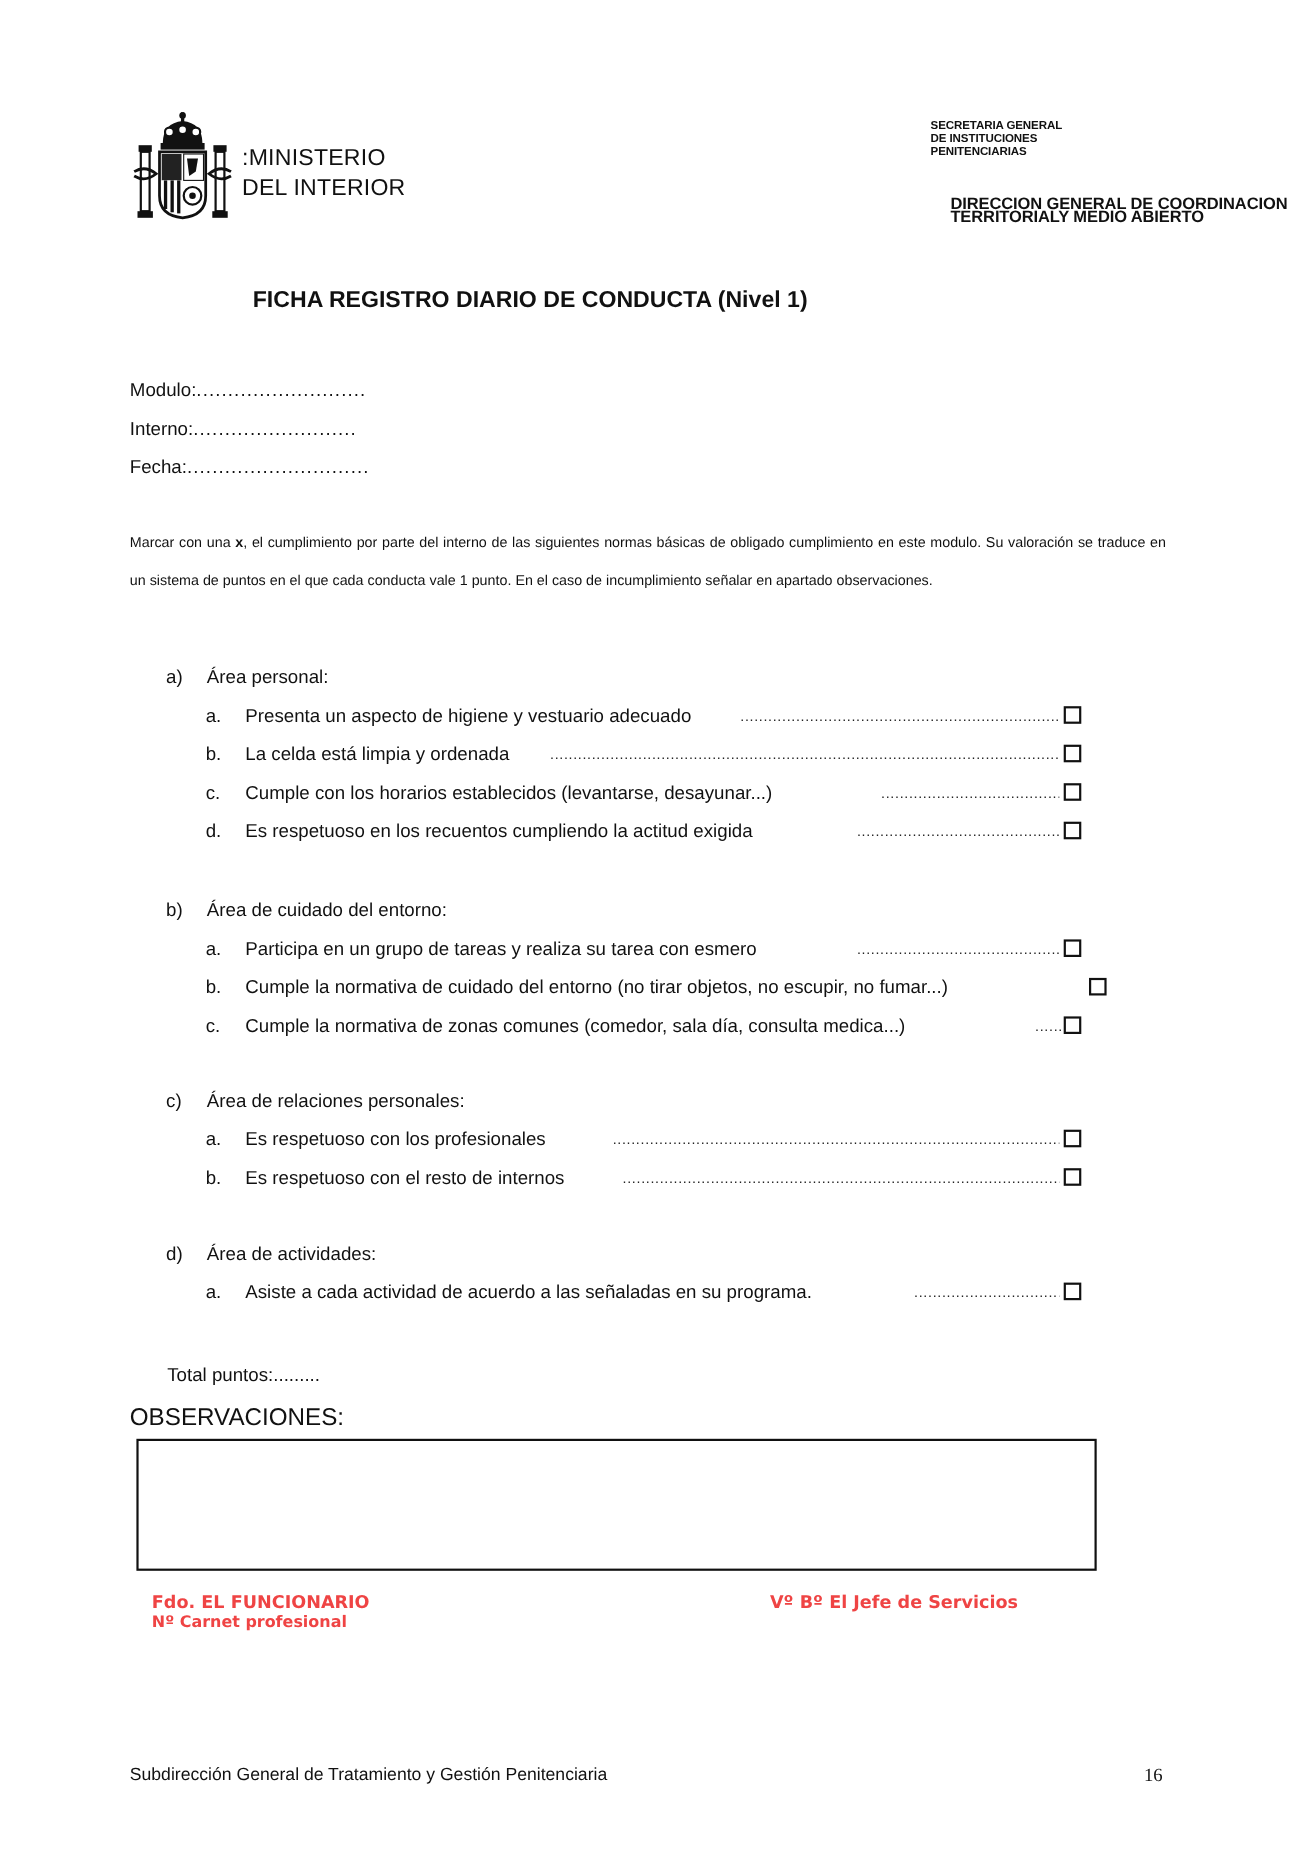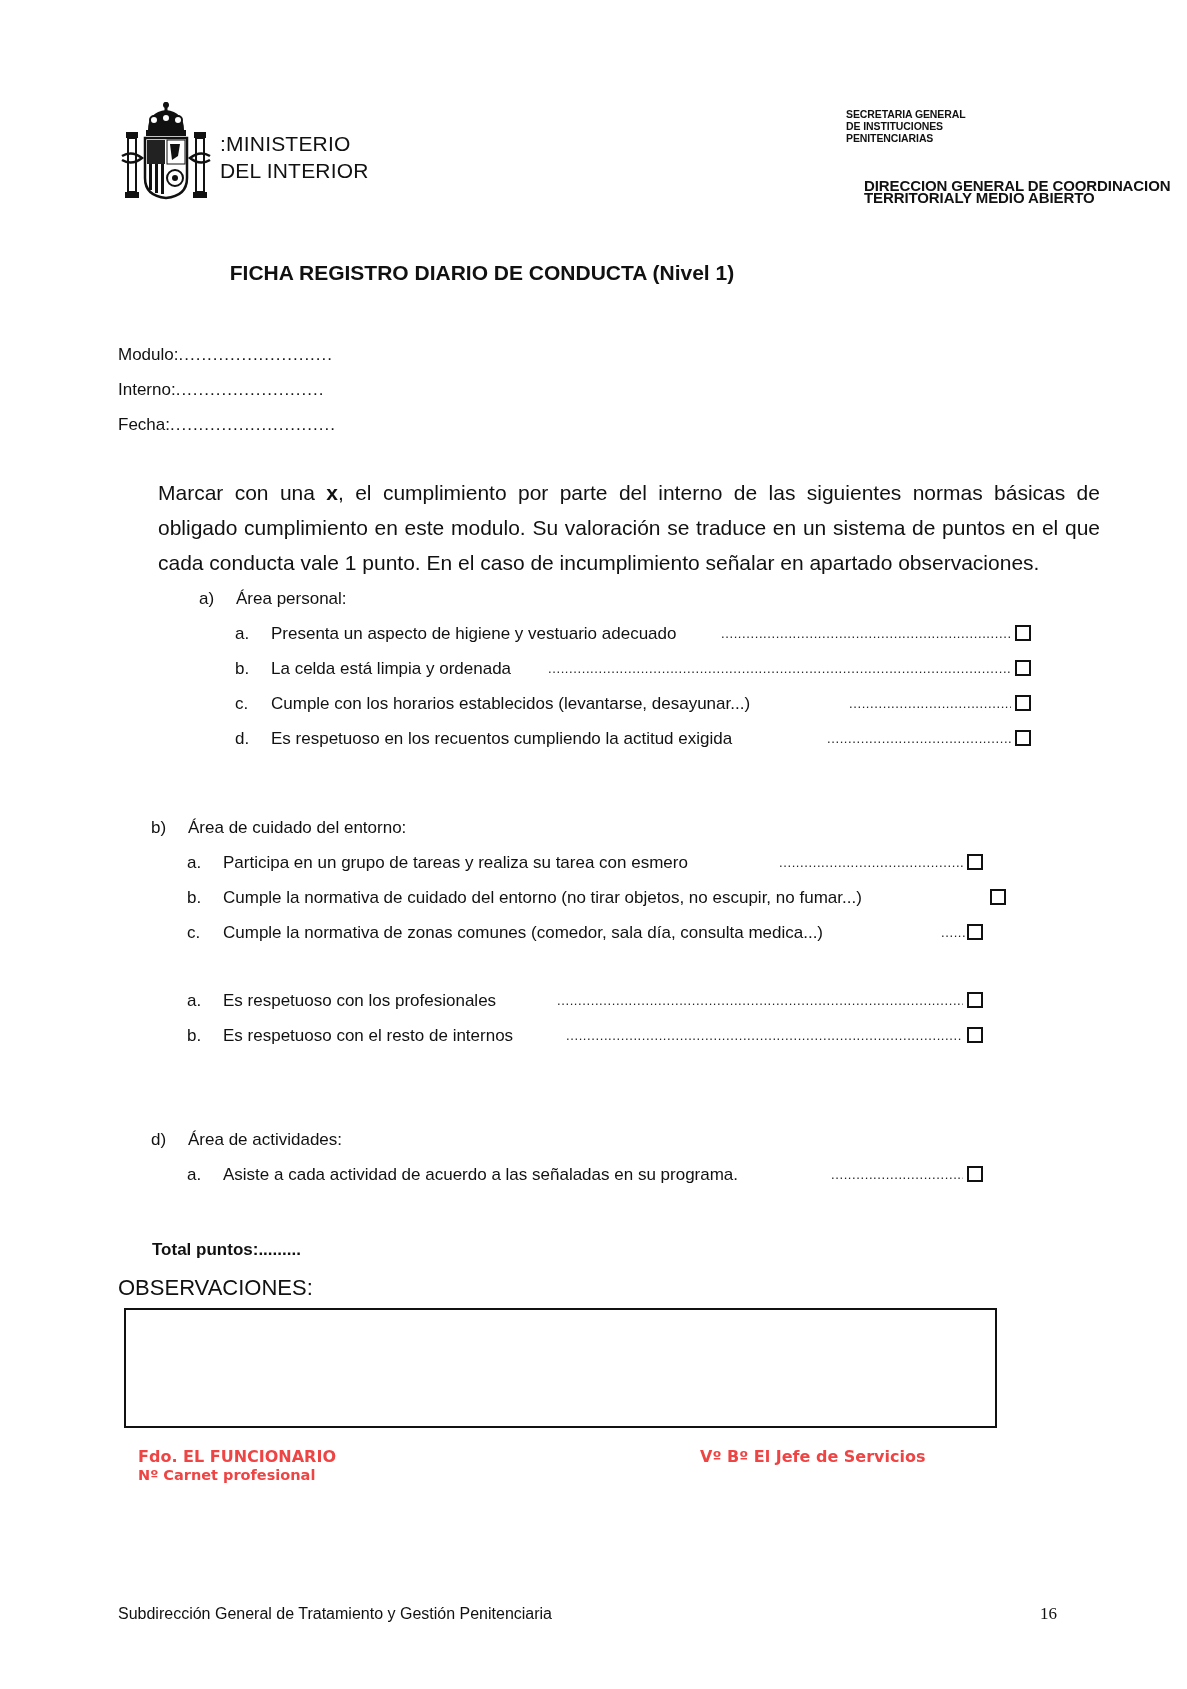--- a/index.html
+++ b/index.html
@@ -8,30 +8,30 @@
   
   .crest { left:118px; top:100px; width:96px; height:104px; }
   .ministry { left:220px; top:130px; font-size:21px; line-height:27px; letter-spacing:0.2px; }
   .ministry div { white-space:nowrap; }
   .sec { left:846px; top:108px; font-size:10.5px; line-height:12px; font-weight:bold; white-space:nowrap; letter-spacing:-0.1px; }
   .dir { left:864px; top:180px; font-size:15px; line-height:12px; font-weight:bold; white-space:nowrap; letter-spacing:-0.1px; }
   .title { left:0; width:964px; top:261px; text-align:center; font-size:21px; font-weight:bold; }
   .fields { left:118px; top:337px; font-size:17px; line-height:35px; }
   .fields .row { white-space:nowrap; }
   .dots { letter-spacing:1px; }
-  .intro { left:118px; top:475px; width:942px; font-size:21px; line-height:35px; text-align:justify; text-align-last:left;margin-left:40px; }
+  .intro { left:118px; top:475px; width:942px; font-size:13px; line-height:35px; text-align:justify; text-align-last:left; }
   .section { left:151px; font-size:17px; }
   .section .head { height:35px; line-height:35px; white-space:nowrap; }
   .section .head .lbl { display:inline-block; width:37px; }
   .item { position:relative; height:35px; line-height:35px; }
   .item .letter { position:absolute; left:36px; width:30px; }
   .item .text { position:absolute; left:72px; white-space:nowrap; }
   .item .lead { position:absolute; top:0; height:35px; overflow:hidden; white-space:nowrap; font-size:13px; letter-spacing:0.6px; color:#222; }
   .item .box { position:absolute; left:816px; top:9px; width:16px; height:16px; border:2px solid #111; box-sizing:border-box; background:#fff; cursor:pointer; }
-  .total { left:152px; top:1240px; font-size:17px; font-weight:bold; white-space:nowrap; }
+  .total { left:152px; top:1240px; font-size:17px; font-weight:normal; white-space:nowrap; }
   .obs-label { left:118px; top:1275px; font-size:22px; }
   .obs-box { left:124px; top:1308px; width:873px; height:120px; border:2px solid #111; box-sizing:border-box; background:#fff; }
   .sig { font-family:"DejaVu Sans", sans-serif; font-weight:bold; white-space:nowrap; color:#ef4444; }
   .sig1 { left:138px; top:1447px; font-size:16px; }
   .sig2 { left:138px; top:1467px; font-size:14.5px; }
   .sig3 { left:700px; top:1447px; font-size:16px; }
   .footer { left:118px; top:1605px; font-size:16px; white-space:nowrap; }
   .pagenum { left:1040px; top:1604px; font-size:17px; font-family:"Liberation Serif", serif; }
 </style>
 </head>
@@ -93,21 +93,21 @@
   <div class="row">
     <span>Interno:</span><span class="dots">..........................</span>
   </div>
   <div class="row">
     <span>Fecha:</span><span class="dots">.............................</span>
   </div>
 </div>
 
 <div class="abs intro"><span>Marcar con una </span><b>x</b><span>, el cumplimiento por parte del interno de las siguientes normas básicas de obligado cumplimiento en este modulo. Su valoración se traduce en un sistema de puntos en el que cada conducta vale 1 punto. En el caso de incumplimiento señalar en apartado observaciones.</span></div>
 
-<div class="abs section" style="top:581px;margin-left:48px;">
+<div class="abs section" style="top:598px;">
   <div class="head"><span class="lbl">a)</span><span>Área personal:</span></div>
   <div class="item">
       <span class="letter">a.</span>
       <span class="text">Presenta un aspecto de higiene y vestuario adecuado</span>
       <span class="lead" style="left:522px;width:290px;">........................................................................................................................</span>
       <span class="box"></span>
     </div>
   <div class="item">
       <span class="letter">b.</span>
       <span class="text">La celda está limpia y ordenada</span>
@@ -143,20 +143,21 @@
     </div>
   <div class="item">
       <span class="letter">c.</span>
       <span class="text">Cumple la normativa de zonas comunes (comedor, sala día, consulta medica...)</span>
       <span class="lead" style="left:790px;width:24px;">........................................................................................................................</span>
       <span class="box"></span>
     </div>
 </div>
 
 <div class="abs section" style="top:983px;">
+  <div class="head"><span class="lbl">c)</span><span>Área de relaciones personales:</span></div>
   <div class="item">
       <span class="letter">a.</span>
       <span class="text">Es respetuoso con los profesionales</span>
       <span class="lead" style="left:406px;width:406px;">........................................................................................................................</span>
       <span class="box"></span>
     </div>
   <div class="item">
       <span class="letter">b.</span>
       <span class="text">Es respetuoso con el resto de internos</span>
       <span class="lead" style="left:415px;width:397px;">........................................................................................................................</span>

